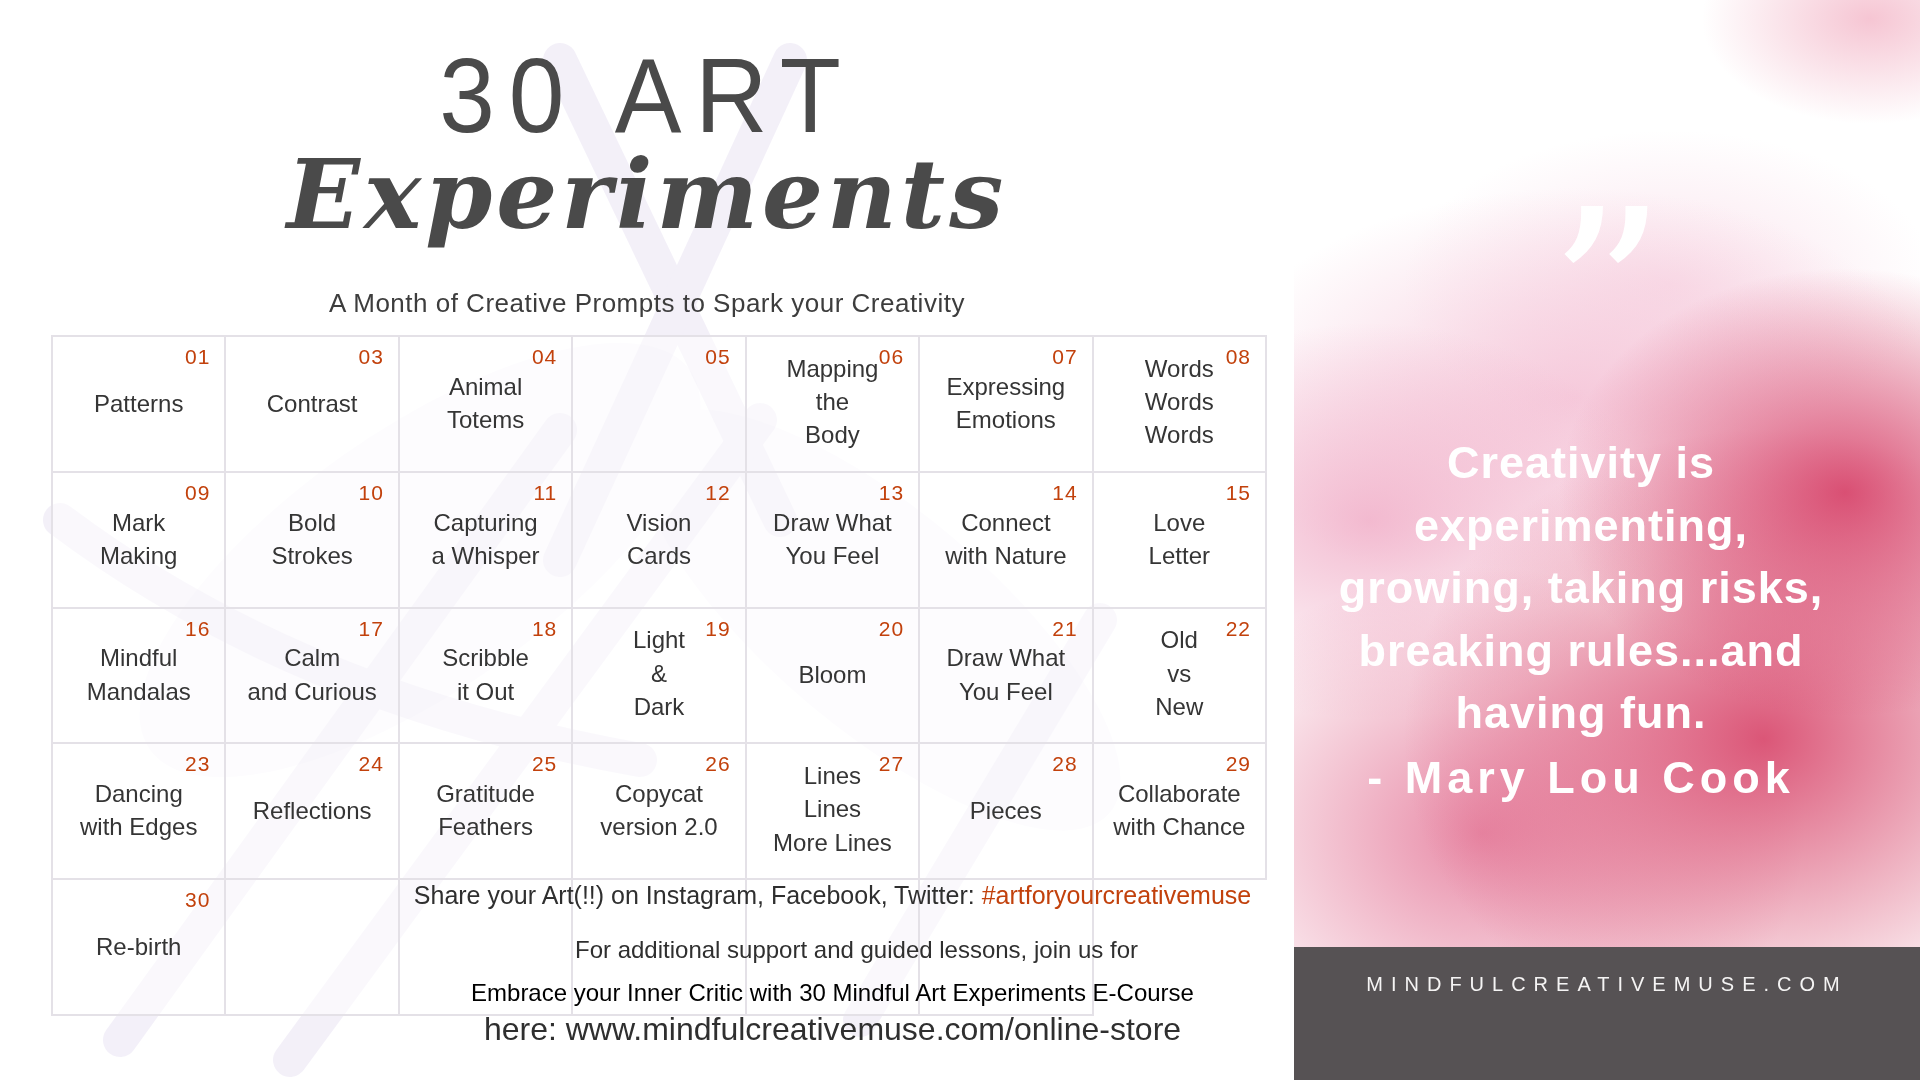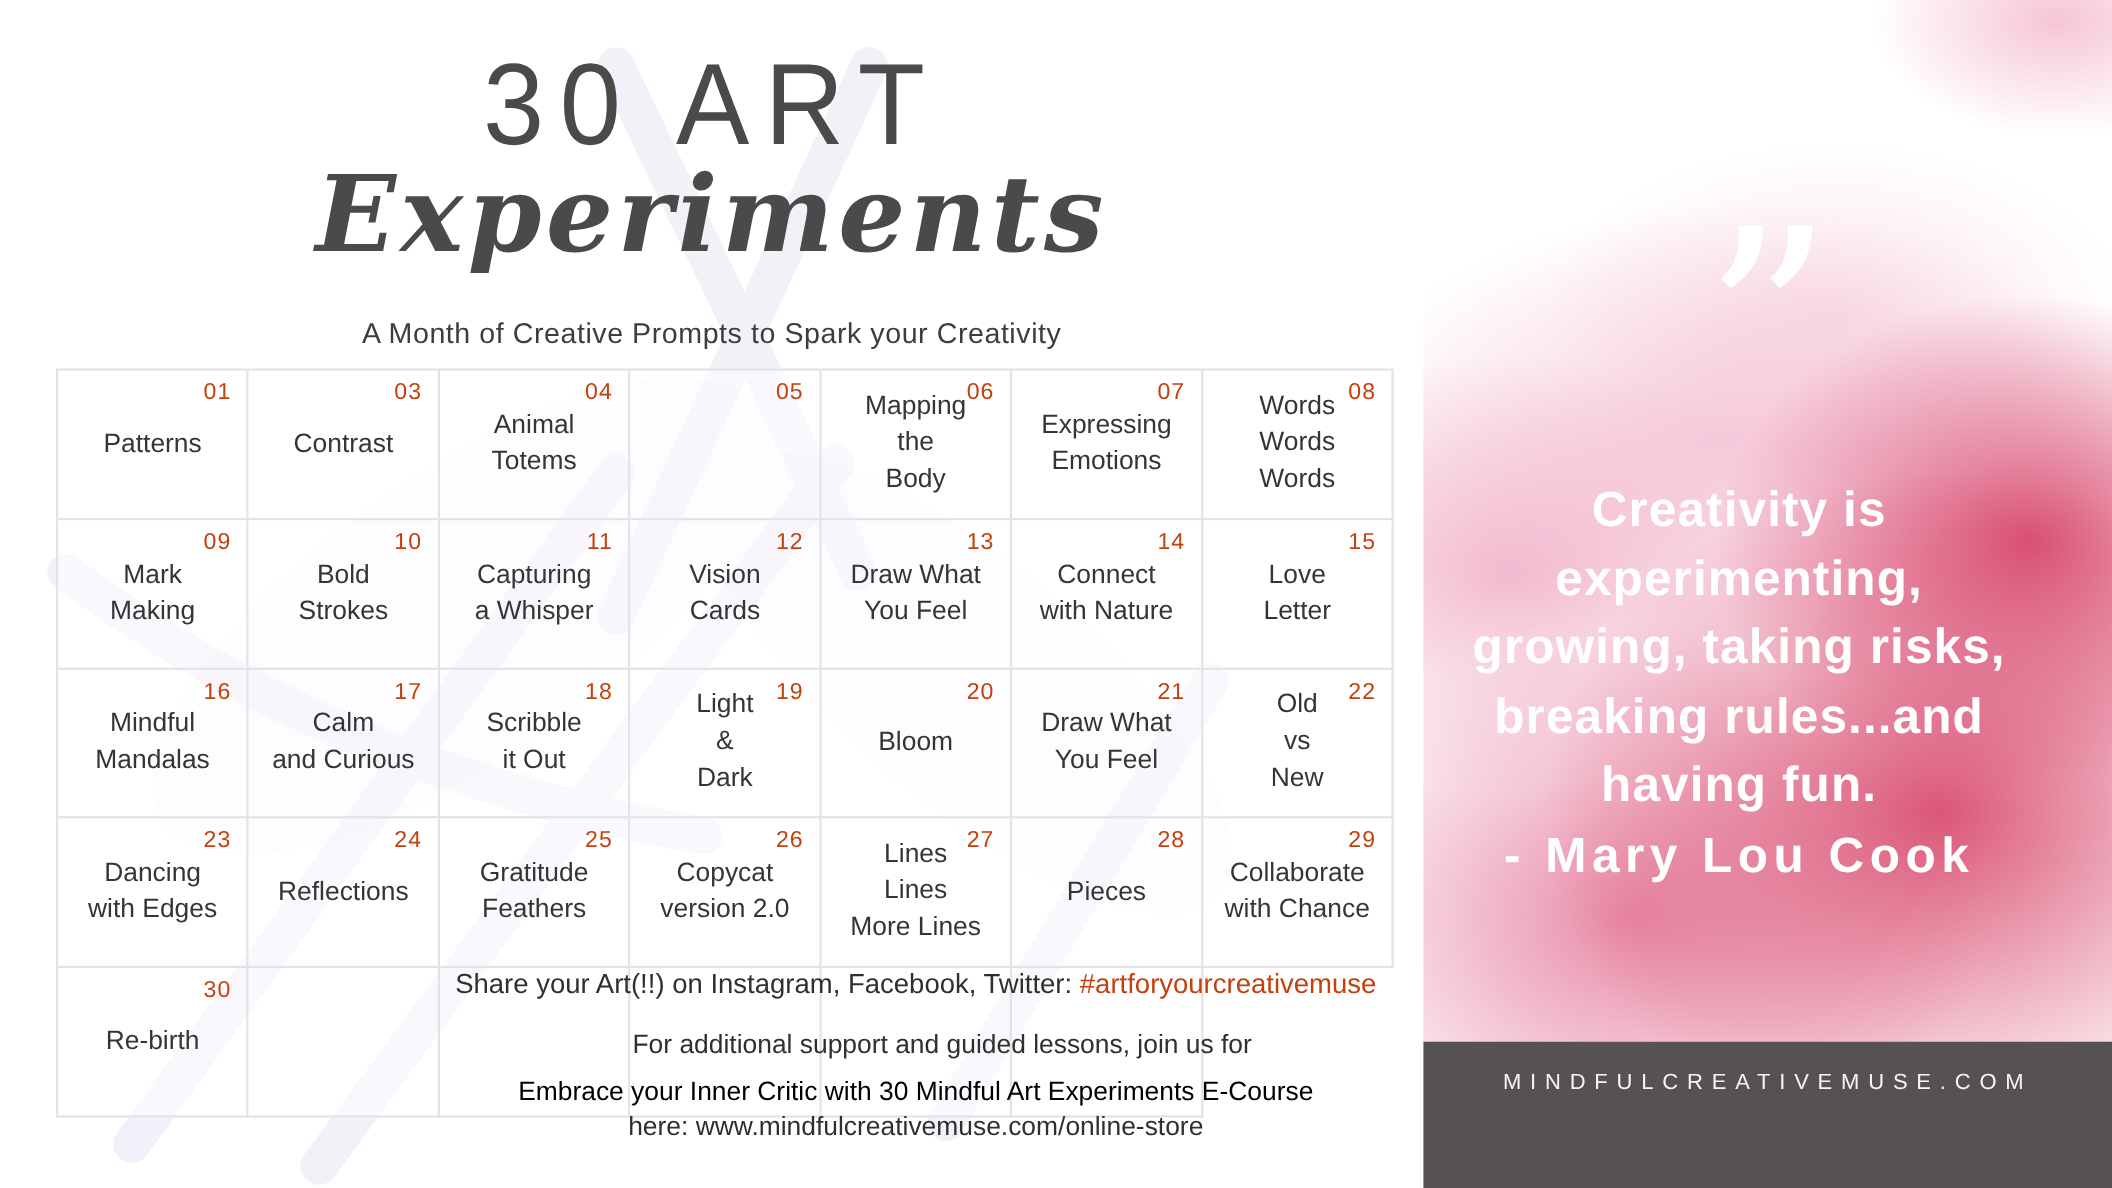--- a/index.html
+++ b/index.html
@@ -53,21 +53,21 @@
 
   
   .grid-footer {
     position:absolute; left:398px; top:878px; width:869px; height:138px;
     text-align:center; color:#2f2f2f;
   }
   .share-line { margin-top:3px; font-size:25px; }
   .share-hashtag { color:#c2410c; }
   .support-line { margin-top:26px; font-size:24px;padding-left:48px; }
   .course-line { margin-top:15px; font-size:24px; color:#000000;text-align:center; }
-  .store-line { margin-top:4px; font-size:24px; }
+  .store-line { margin-top:4px; font-size:32px; }
 
   
   .right-panel { position:absolute; left:1294px; top:0; width:626px; height:1080px; }
 
   .watercolor {
     position:absolute; left:0; top:0; width:626px; height:947px;
     background:
       radial-gradient(ellipse 240px 150px at 92% 2%,  rgba(238,150,175,0.55), rgba(238,150,175,0) 70%),
       radial-gradient(ellipse 420px 330px at 88% 52%, rgba(213,60,100,0.88), rgba(213,60,100,0) 68%),
       radial-gradient(ellipse 500px 430px at 75% 78%, rgba(216,72,108,0.92), rgba(216,72,108,0) 72%),

